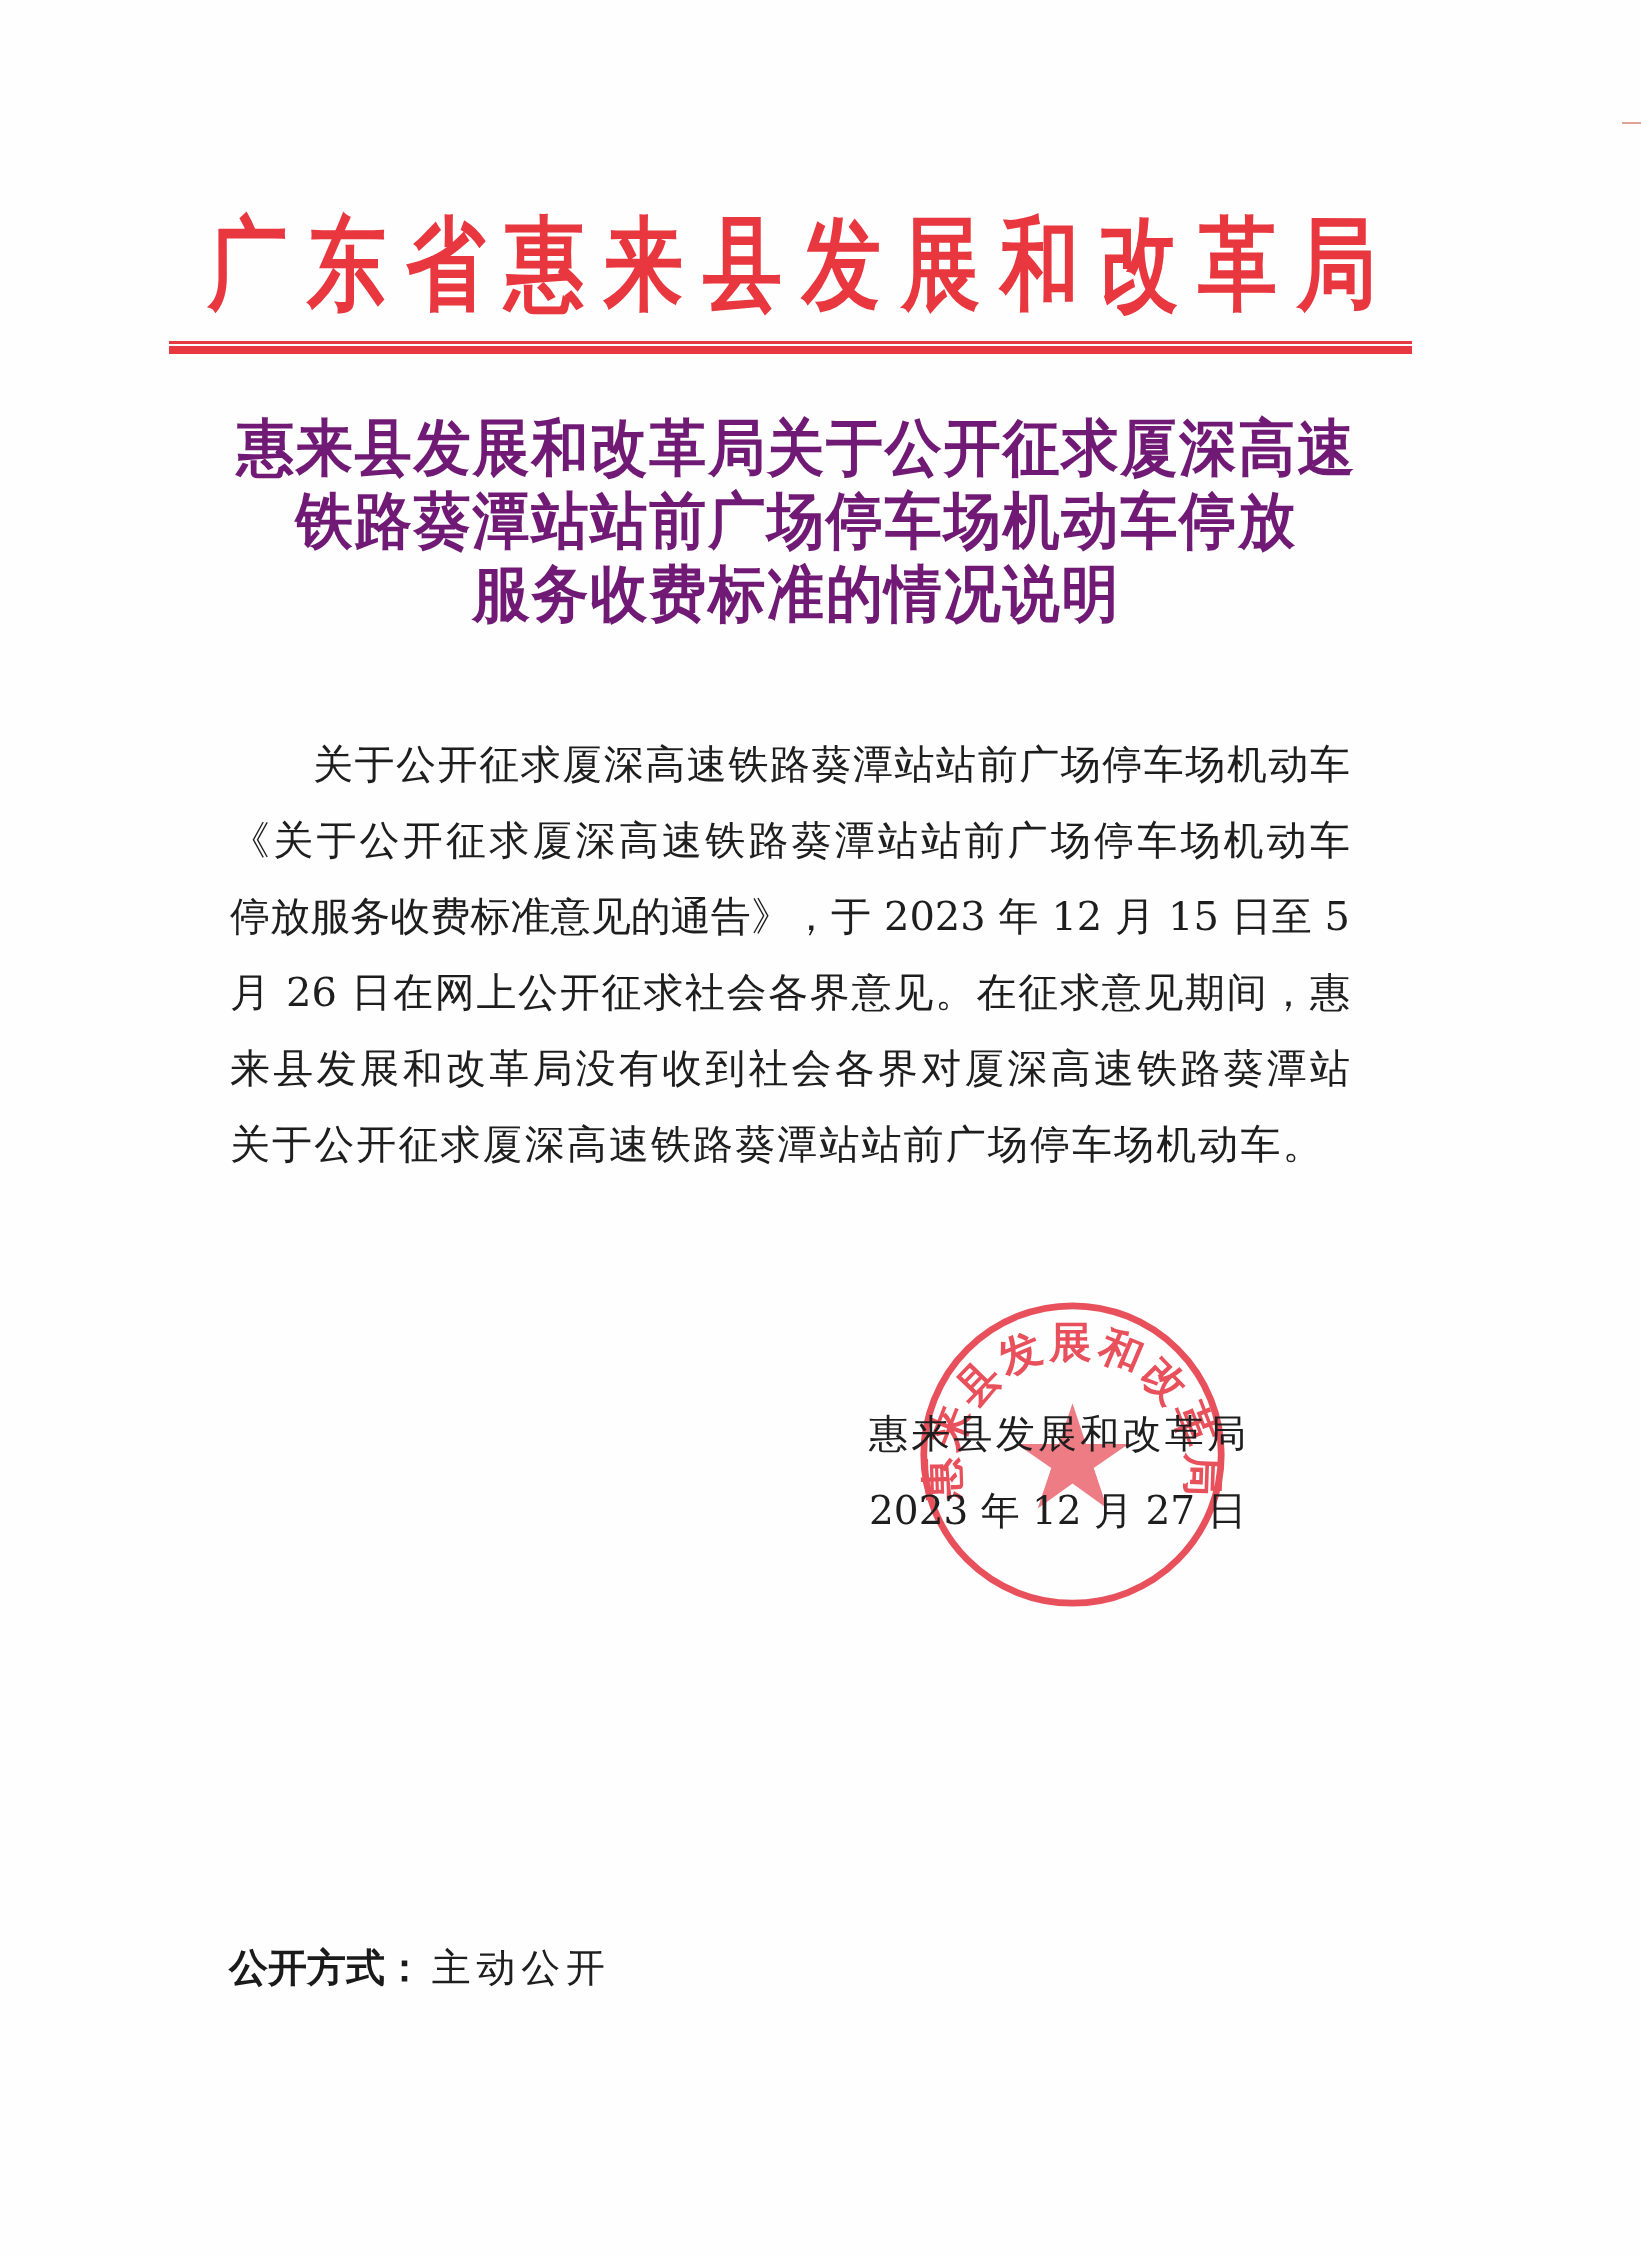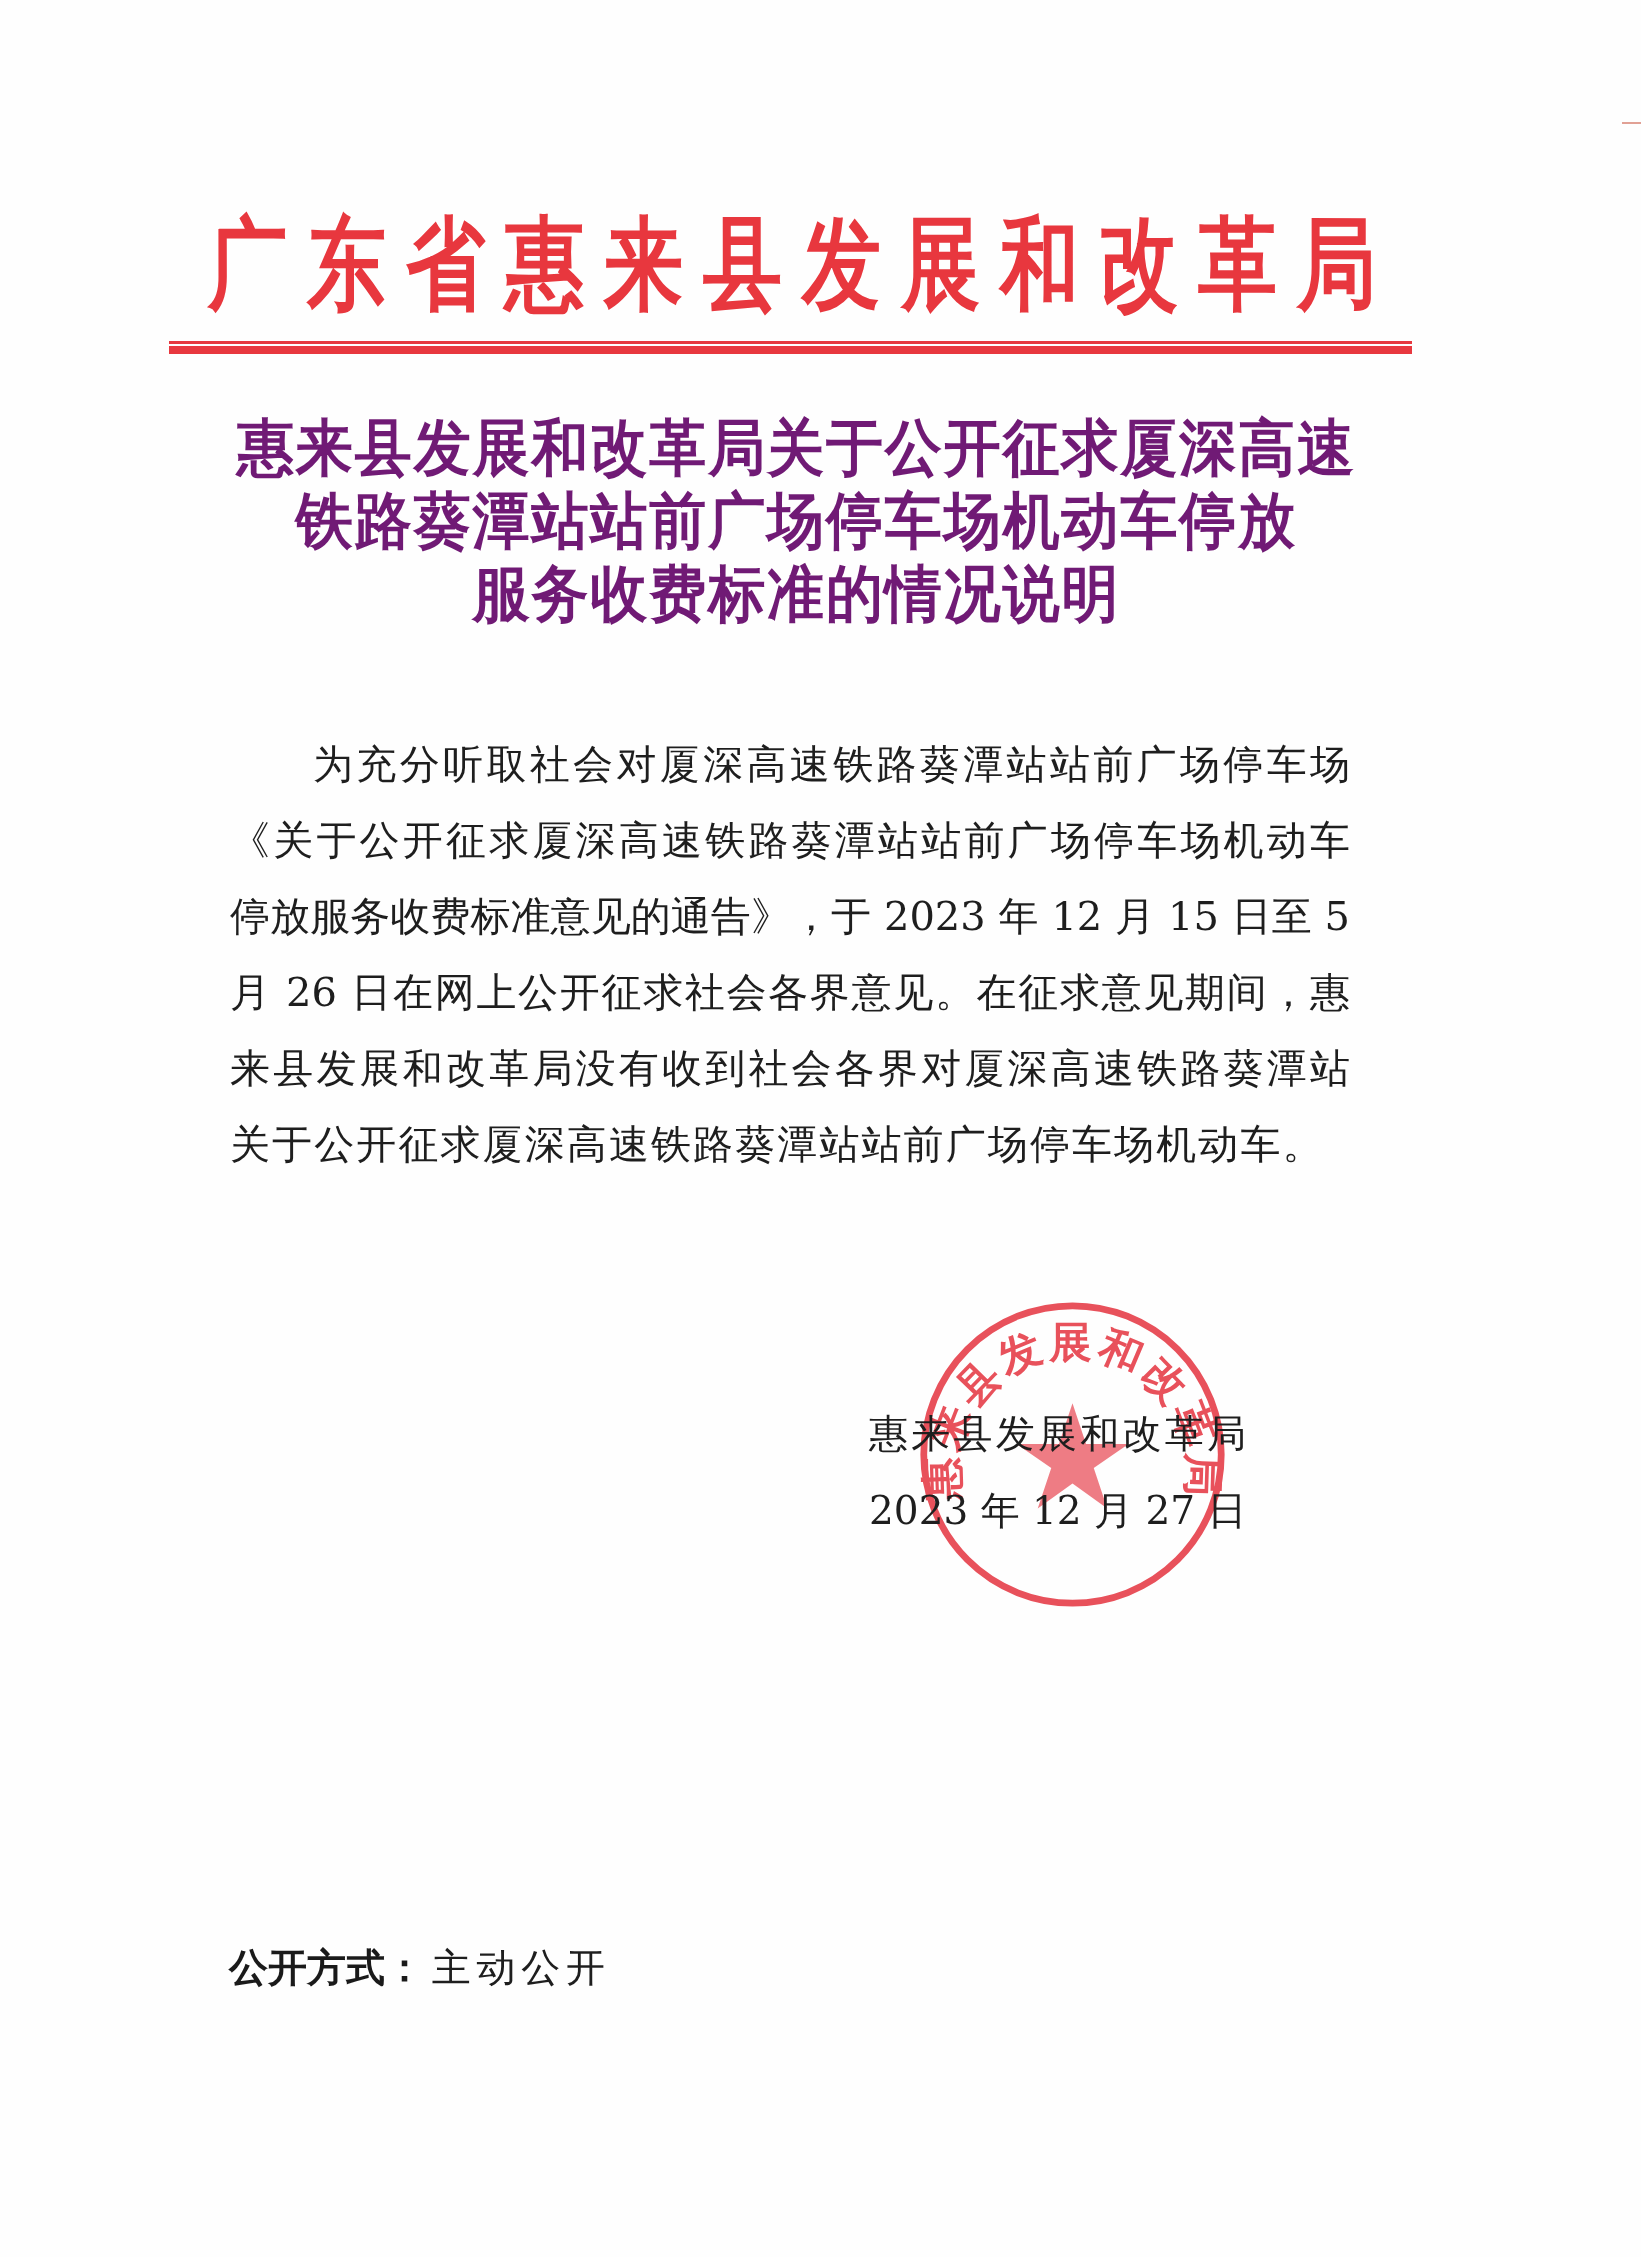--- a/index.html
+++ b/index.html
@@ -180,21 +180,21 @@
   <div class="rule-thin"></div>
   <div class="rule-thick"></div>
 
   <div class="doc-title">
     <div>惠来县发展和改革局关于公开征求厦深高速</div>
     <div>铁路葵潭站站前广场停车场机动车停放</div>
     <div>服务收费标准的情况说明</div>
   </div>
 
   <div class="body-text">
-    <span class="body-line first">为充分听取社会对厦深高速铁路葵潭站站前广场停车场</span>
+    <span class="body-line first">关于公开征求厦深高速铁路葵潭站站前广场停车场机动车</span>
     <span class="body-line">《关于公开征求厦深高速铁路葵潭站站前广场停车场机动车</span>
     <span class="body-line">停放服务收费标准意见的通告》，于 2023 年 12 月 15 日至 5</span>
     <span class="body-line">月 26 日在网上公开征求社会各界意见。在征求意见期间，惠</span>
     <span class="body-line">来县发展和改革局没有收到社会各界对厦深高速铁路葵潭站</span>
     <span class="body-line last">关于公开征求厦深高速铁路葵潭站站前广场停车场机动车。</span>
   </div>
 
   <svg class="seal" viewBox="0 0 322 322" xmlns="http://www.w3.org/2000/svg">
     <defs>
       <path id="sealArc" d="M 52 230 A 120 120 0 1 1 270 230" fill="none"></path>

